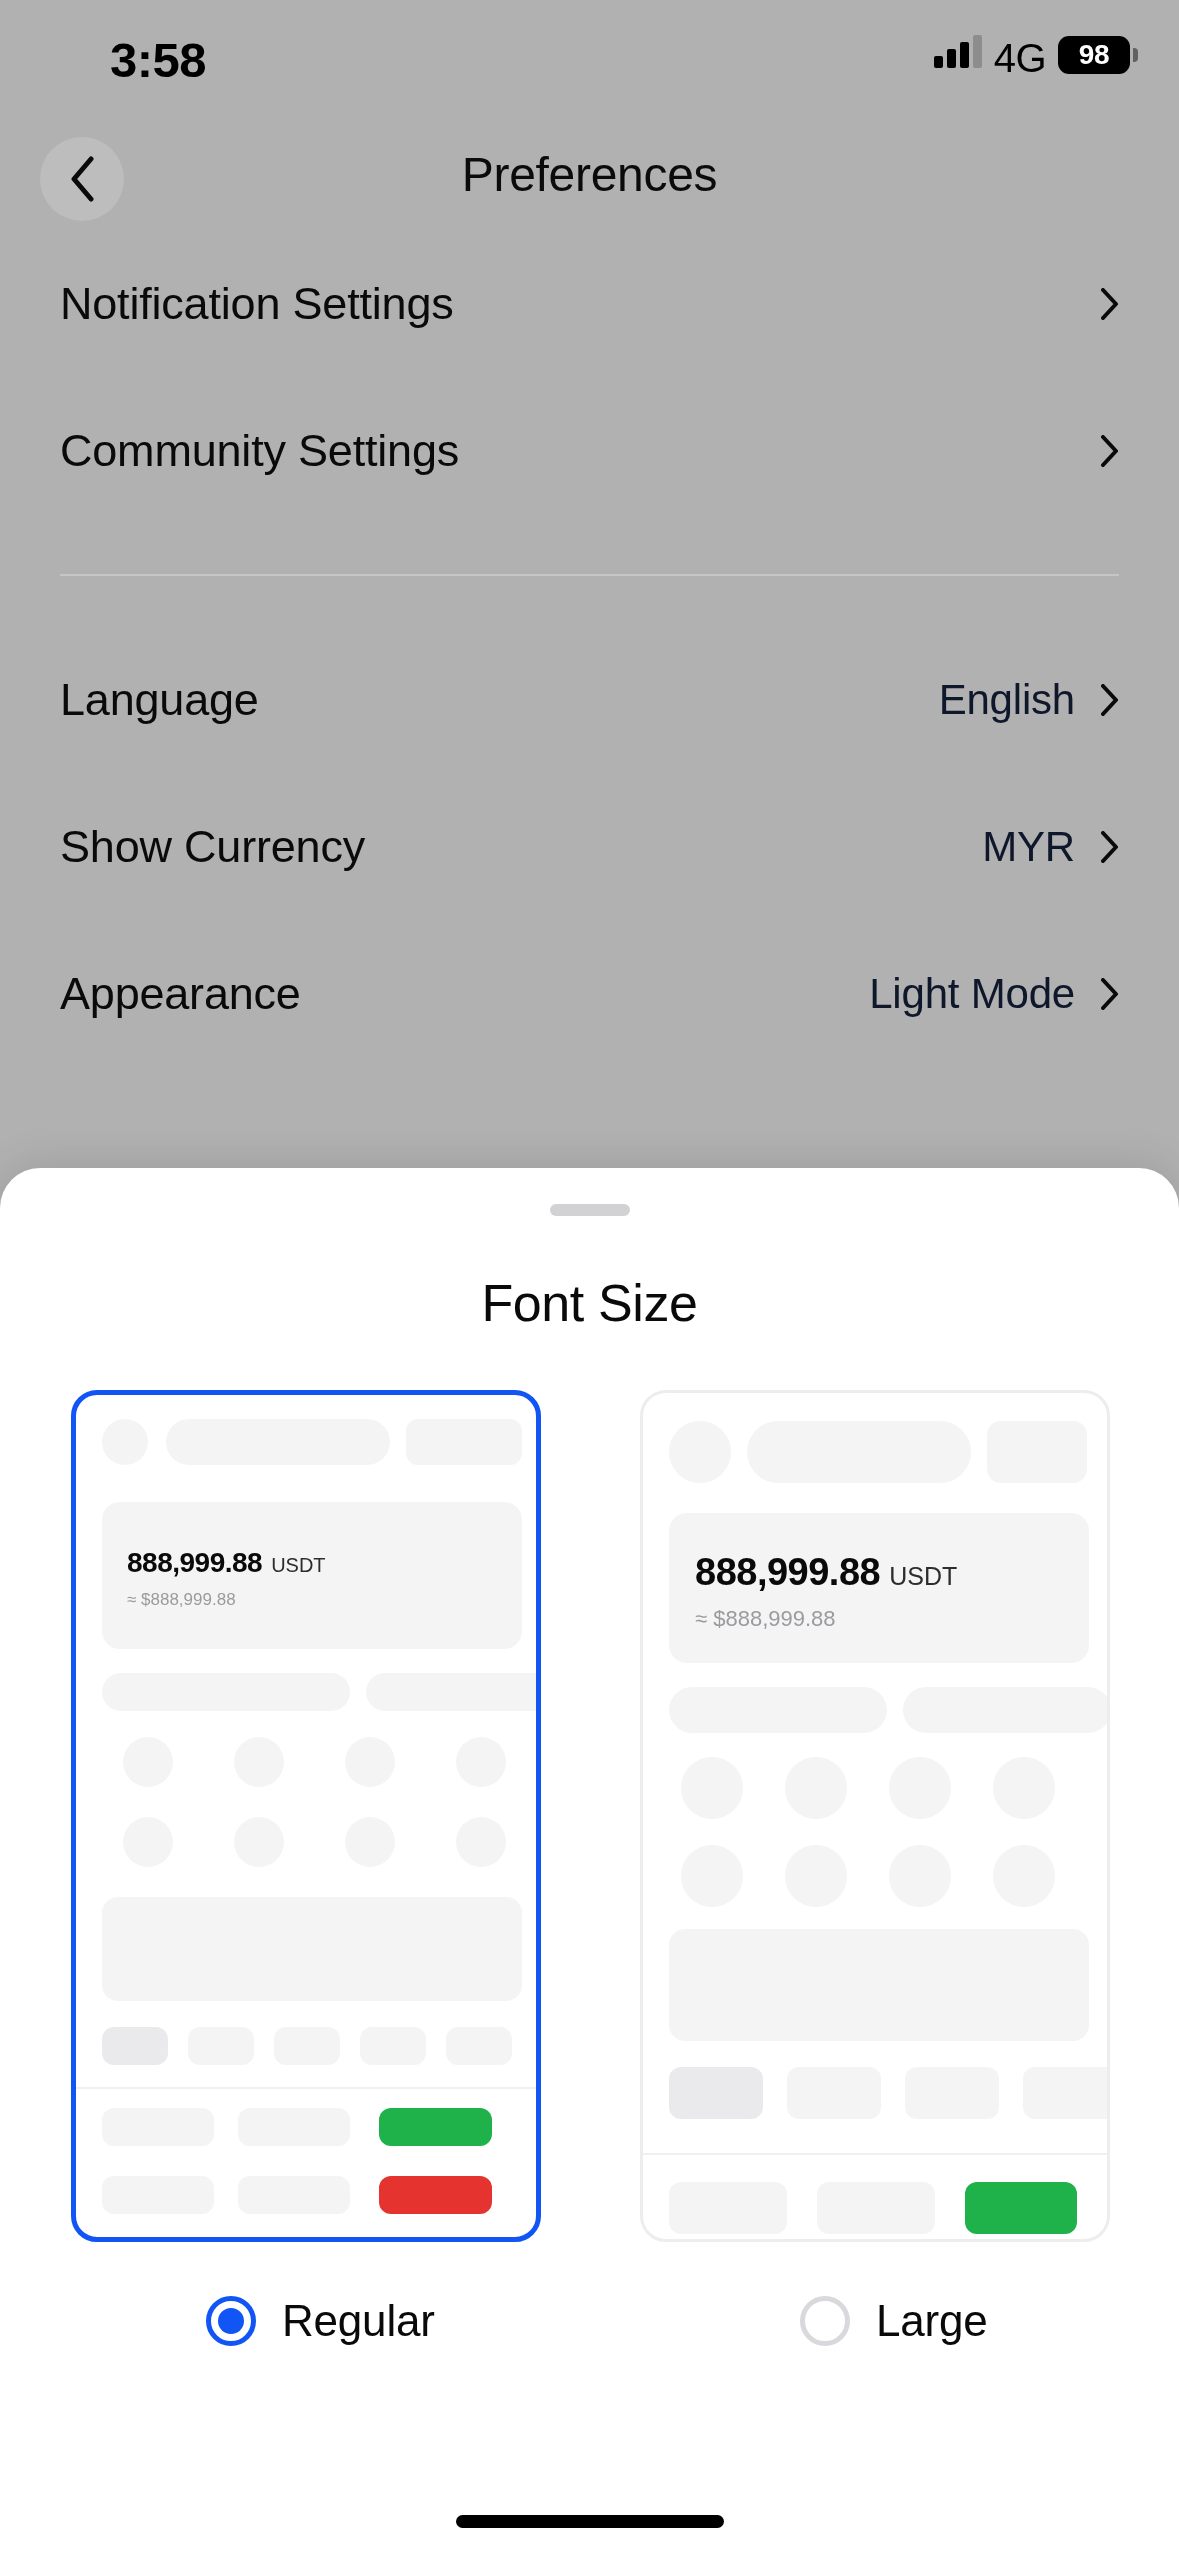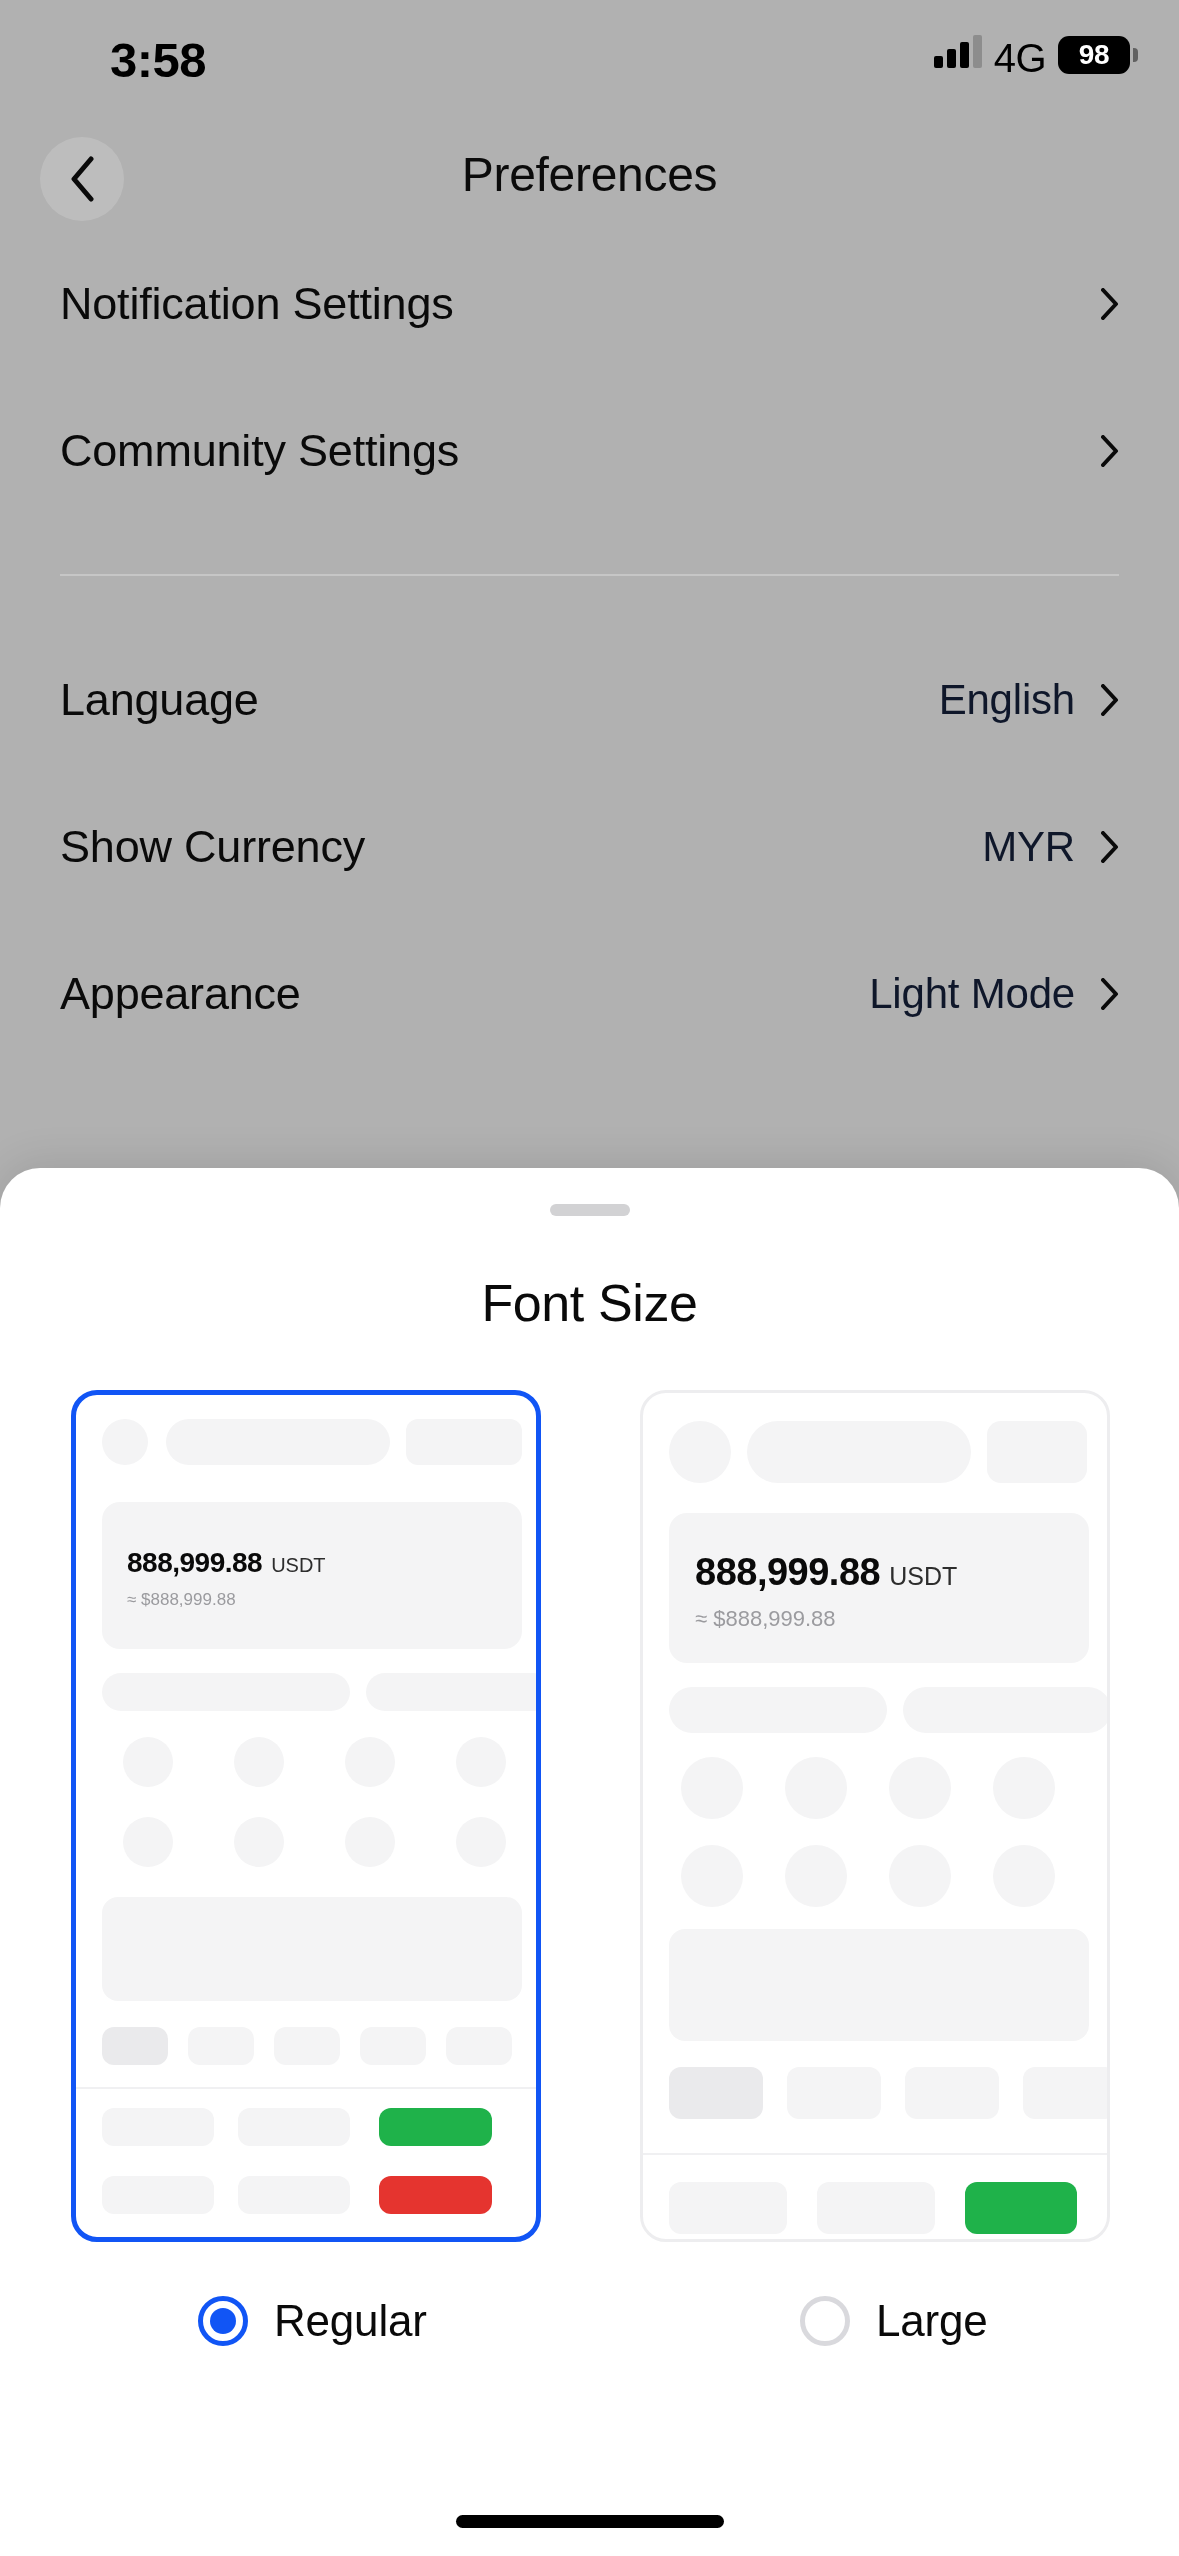--- a/index.html
+++ b/index.html
@@ -288,21 +288,21 @@
     width: 1179px;
     height: 90px;
   }
   .option {
     position: absolute;
     display: flex;
     align-items: center;
     gap: 26px;
     top: 0;
   }
-  .option.opt-regular { left: 198px; }
+  .option.opt-regular { left: 206px; }
   .option.opt-large   { left: 800px; }
   .radio {
     width: 50px;
     height: 50px;
     border-radius: 50%;
     border: 5px solid #d9d9dd;
     background: #fff;
     position: relative;
     flex: none;
   }

